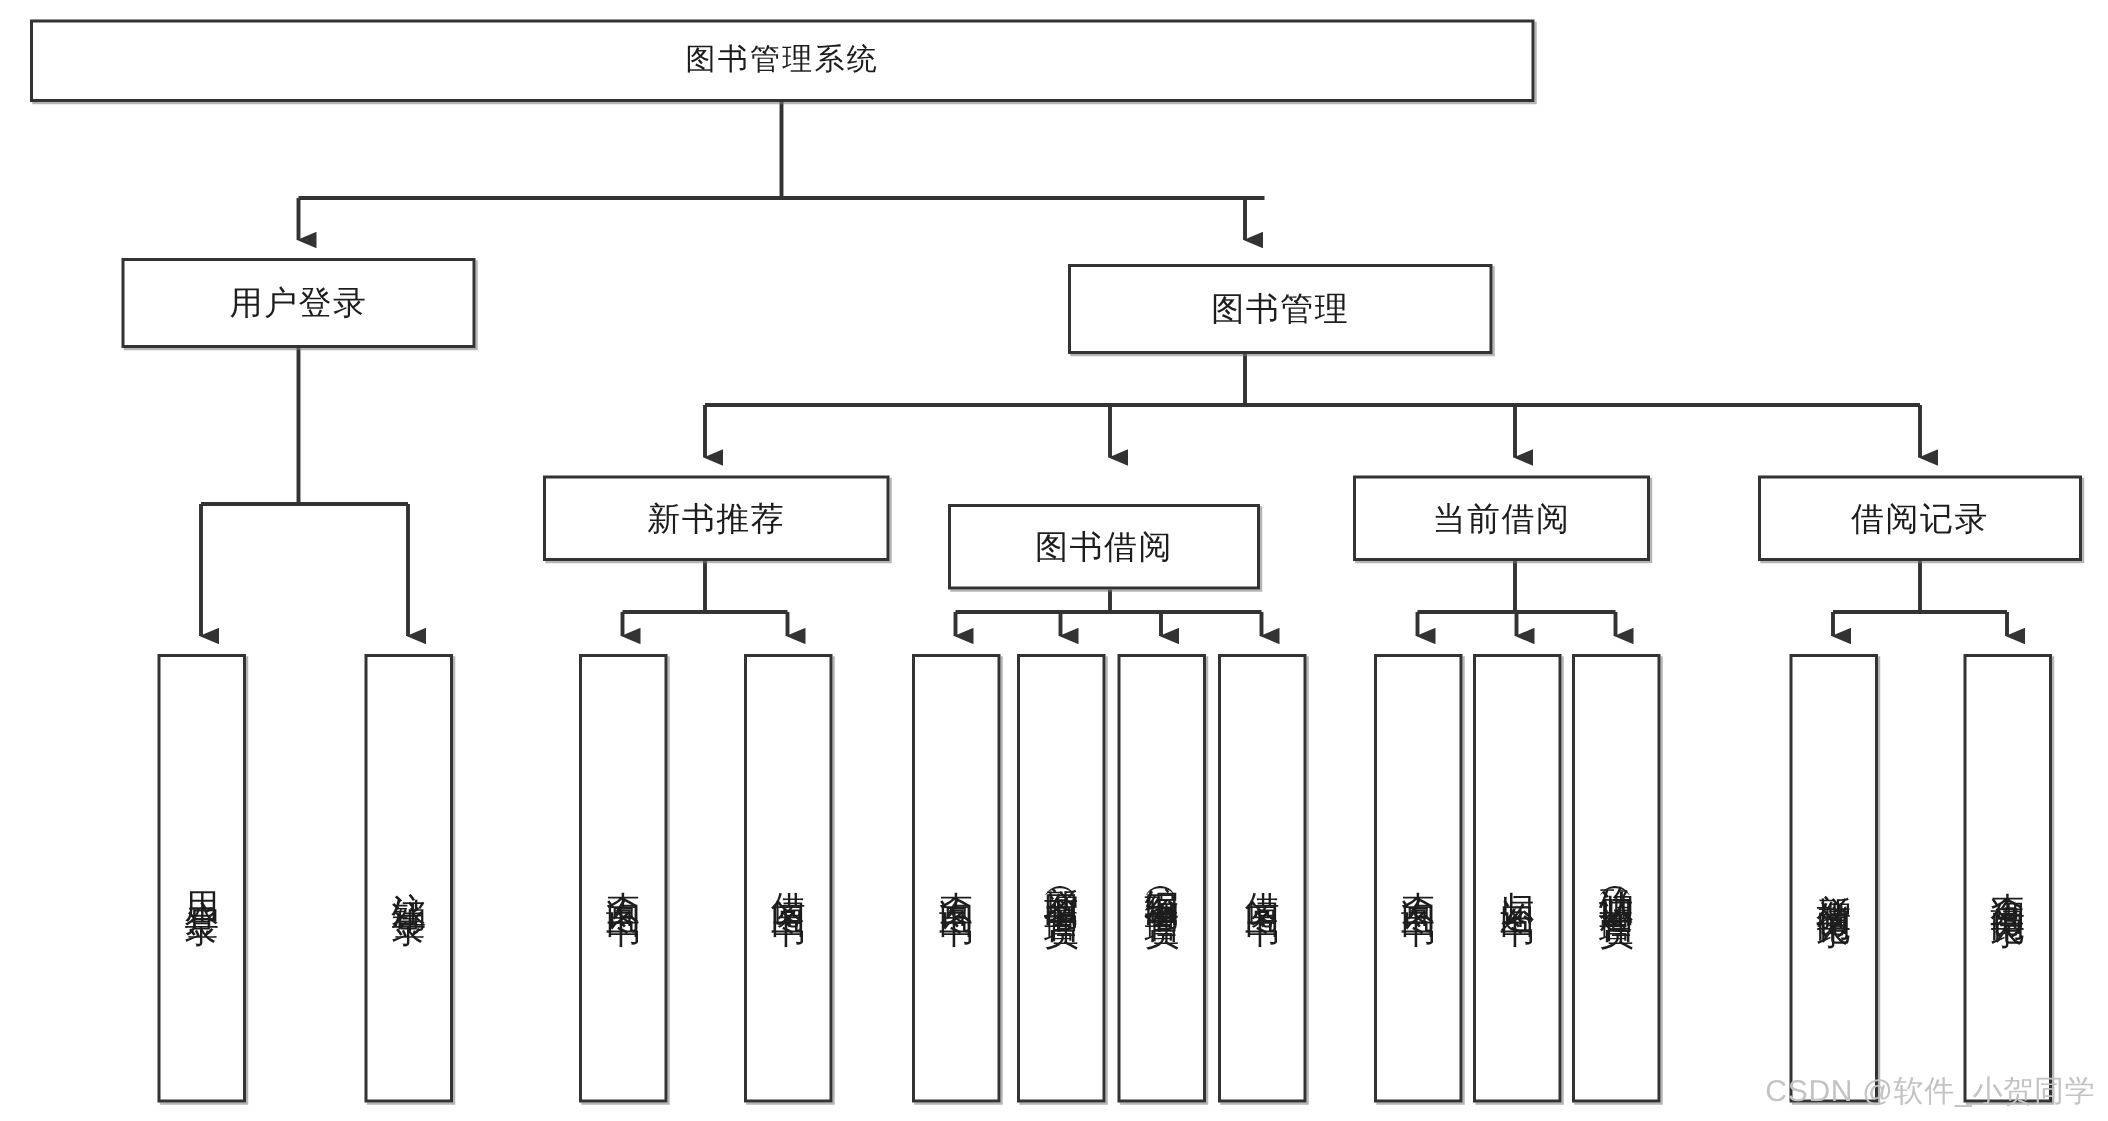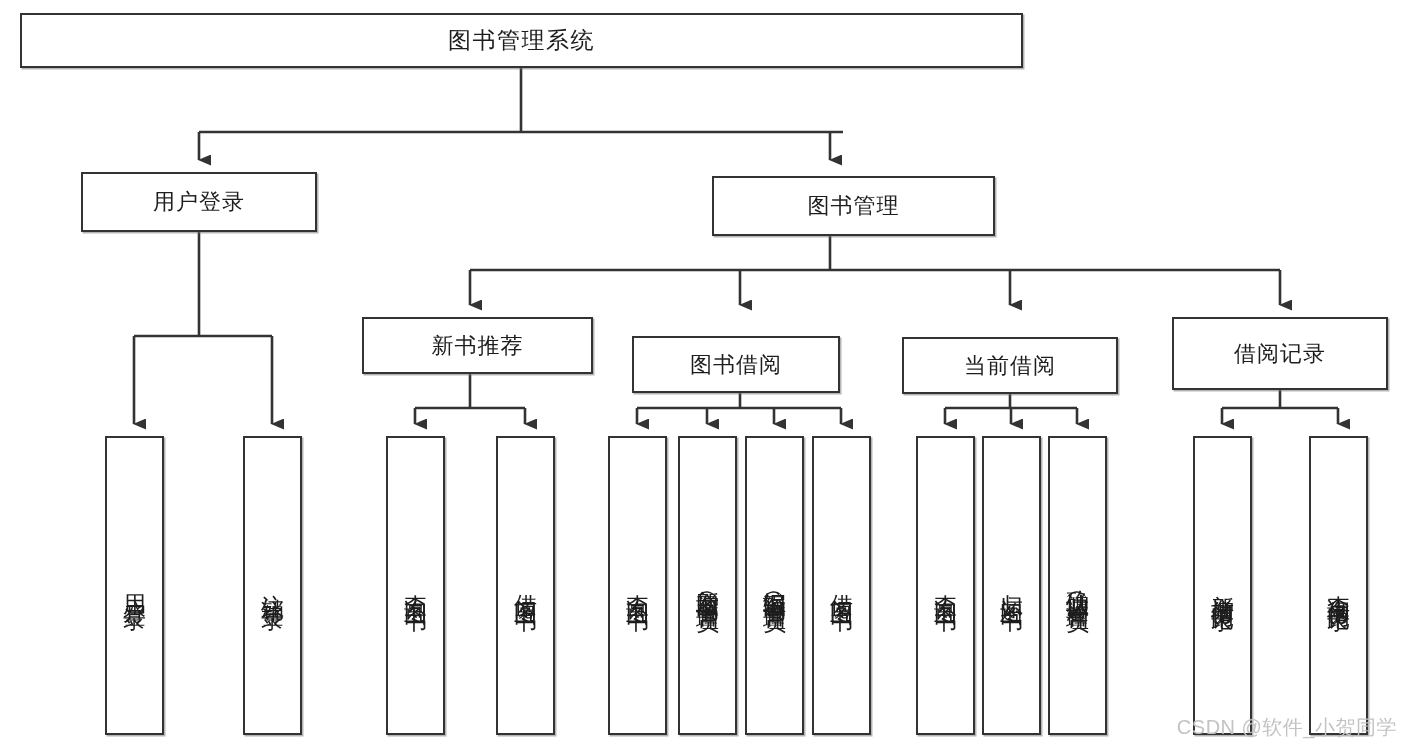--- a/index.html
+++ b/index.html
@@ -26,21 +26,21 @@
     color:#1d1d1d;
   }
   .node .lbl{
     display:block;
     text-align:center;
     line-height:1.18;
     white-space:nowrap;
   }
   
   .node.h .lbl{font-size:22px;letter-spacing:1px;}
-  .node.root .lbl{font-size:23px;letter-spacing:1.5px;}
+  .node.root .lbl{font-size:20px;letter-spacing:1.5px;}
   
   .node.v{align-items:center;justify-content:center;}
   .node.v .lbl{
     writing-mode:vertical-rl;
     text-orientation:upright;
     font-size:23px;
     line-height:1.0;
     letter-spacing:5px;
     white-space:nowrap;
     max-height:285px;
@@ -122,24 +122,24 @@
   <div class="node h" style="left:712px;top:176px;width:283px;height:60px;">
     <span class="lbl">图书管理</span>
   </div>
 
   <div class="node h" style="left:362px;top:317px;width:231px;height:57px;">
     <span class="lbl">新书推荐</span>
   </div>
   <div class="node h" style="left:632px;top:336px;width:208px;height:57px;">
     <span class="lbl">图书借阅</span>
   </div>
-  <div class="node h" style="left:902px;top:317px;width:216px;height:57px;margin-top:20px;">
+  <div class="node h" style="left:902px;top:317px;width:198px;height:57px;">
     <span class="lbl">当前借阅</span>
   </div>
-  <div class="node h" style="left:1172px;top:317px;width:216px;height:73px;">
+  <div class="node h" style="left:1172px;top:317px;width:216px;height:57px;">
     <span class="lbl">借阅记录</span>
   </div>
 
   <div class="node v" style="left:105px;top:436px;width:59px;height:299px;">
     <span class="lbl">用户登录</span>
   </div>
   <div class="node v" style="left:243px;top:436px;width:59px;height:299px;">
     <span class="lbl">注销登录</span>
   </div>
 

